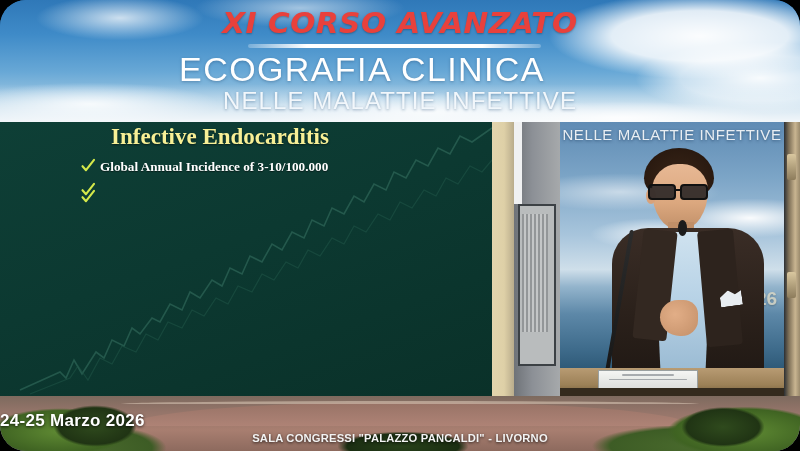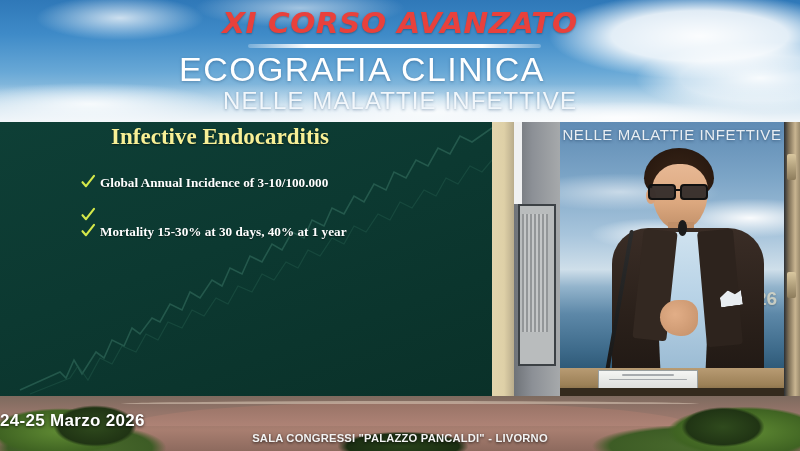--- a/index.html
+++ b/index.html
@@ -1,20 +1,21 @@
 <!DOCTYPE html>
 <html><head>
 <meta charset="utf-8">
 <style>
   html,body{margin:0;padding:0;background:#000;}
   body{font-family:"Liberation Sans",sans-serif;}
 
   #stage{
     position:relative;width:800px;height:451px;overflow:hidden;
     background:#2a6fb0;
+    border-radius:26px;
   }
 
   
   .sky{
     position:absolute;left:0;top:0;width:800px;height:124px;overflow:hidden;
     background:
       radial-gradient(ellipse 210px 60px at 700px 36px, rgba(255,255,255,.98) 0%, rgba(255,255,255,.85) 42%, rgba(255,255,255,0) 72%),
       radial-gradient(ellipse 160px 46px at 760px 78px, rgba(255,255,255,.95) 0%, rgba(255,255,255,.6) 50%, rgba(255,255,255,0) 78%),
       radial-gradient(ellipse 120px 32px at 120px 18px, rgba(255,255,255,.75) 0%, rgba(255,255,255,0) 70%),
       radial-gradient(ellipse 150px 28px at 300px 8px,  rgba(255,255,255,.55) 0%, rgba(255,255,255,0) 70%),
@@ -61,21 +62,21 @@
   .slide .ecg{position:absolute;left:0;top:0;width:492px;height:274px;opacity:.55;}
   .slide-title{
     position:absolute;left:0;top:2px;width:440px;text-align:center;
     font-family:"Liberation Serif",serif;
     font-size:23px;font-weight:700;color:#f7f096;
     text-shadow:0 1px 2px rgba(0,0,0,.55);
   }
   .bullets{position:absolute;left:0;top:36px;width:492px;}
   .bullet{
     position:relative;display:flex;align-items:flex-start;
-    margin:16px 0 7px 0;padding-left:78px;padding-right:26px;
+    margin:0 0 7px 0;padding-left:78px;padding-right:26px;
   }
   .bullet .tick{
     position:absolute;left:80px;top:0px;width:16px;height:16px;
   }
   .bullet .btext{
     font-family:"Liberation Serif",serif;
     font-size:13.2px;font-weight:700;color:#ffffff;line-height:1.32;
     padding-left:22px;text-shadow:0 1px 1px rgba(0,0,0,.5);
   }
 
@@ -309,21 +310,20 @@
       <div class="bullet">
         <svg class="tick" viewBox="0 0 16 16">
           <path d="M2.5,8.2 L6,12.2 L14,1.8" fill="none" stroke="#d4e84a" stroke-width="2.1" stroke-linecap="round" stroke-linejoin="round"></path>
         </svg>
       </div>
 
       <div class="bullet">
         <svg class="tick" viewBox="0 0 16 16">
           <path d="M2.5,8.2 L6,12.2 L14,1.8" fill="none" stroke="#d4e84a" stroke-width="2.1" stroke-linecap="round" stroke-linejoin="round"></path>
         </svg>
-        <div class="btext">Mortality 15-30% at 30 days, 40% at 1 year</div>
       </div>
 
 
     </div>
 
   </div>
 
   <div class="wall"></div>
 
   <div class="video">

